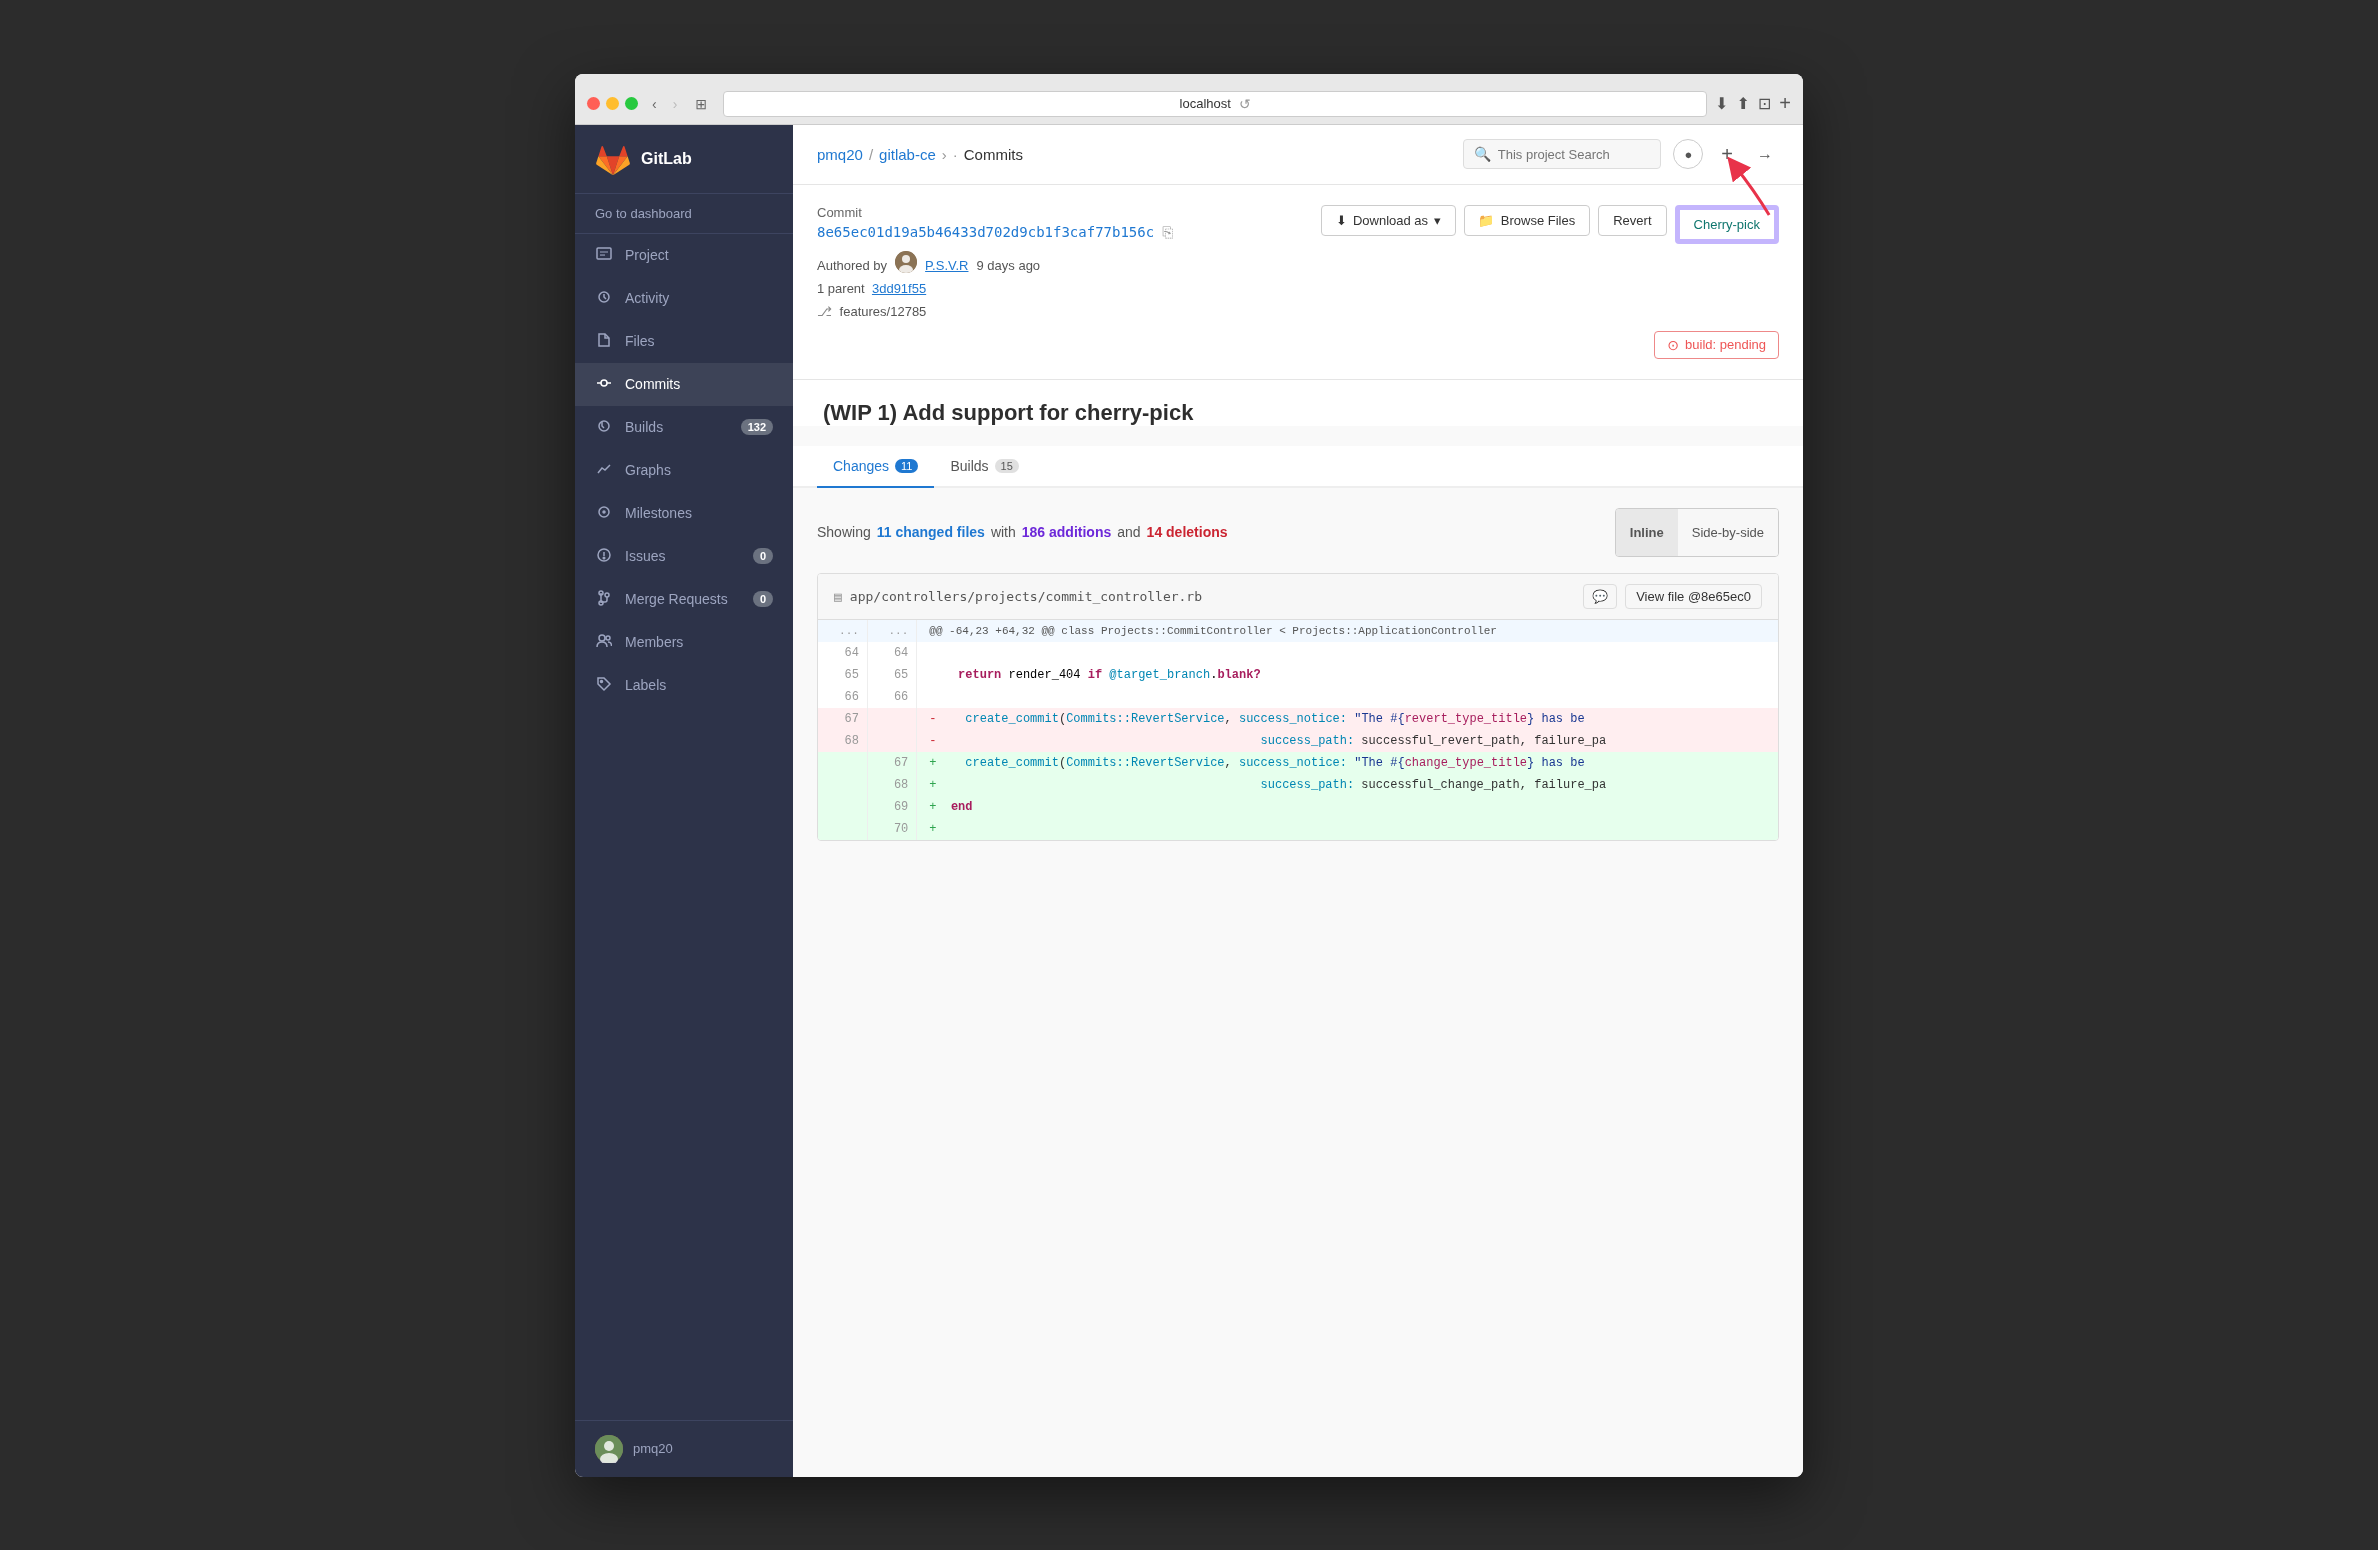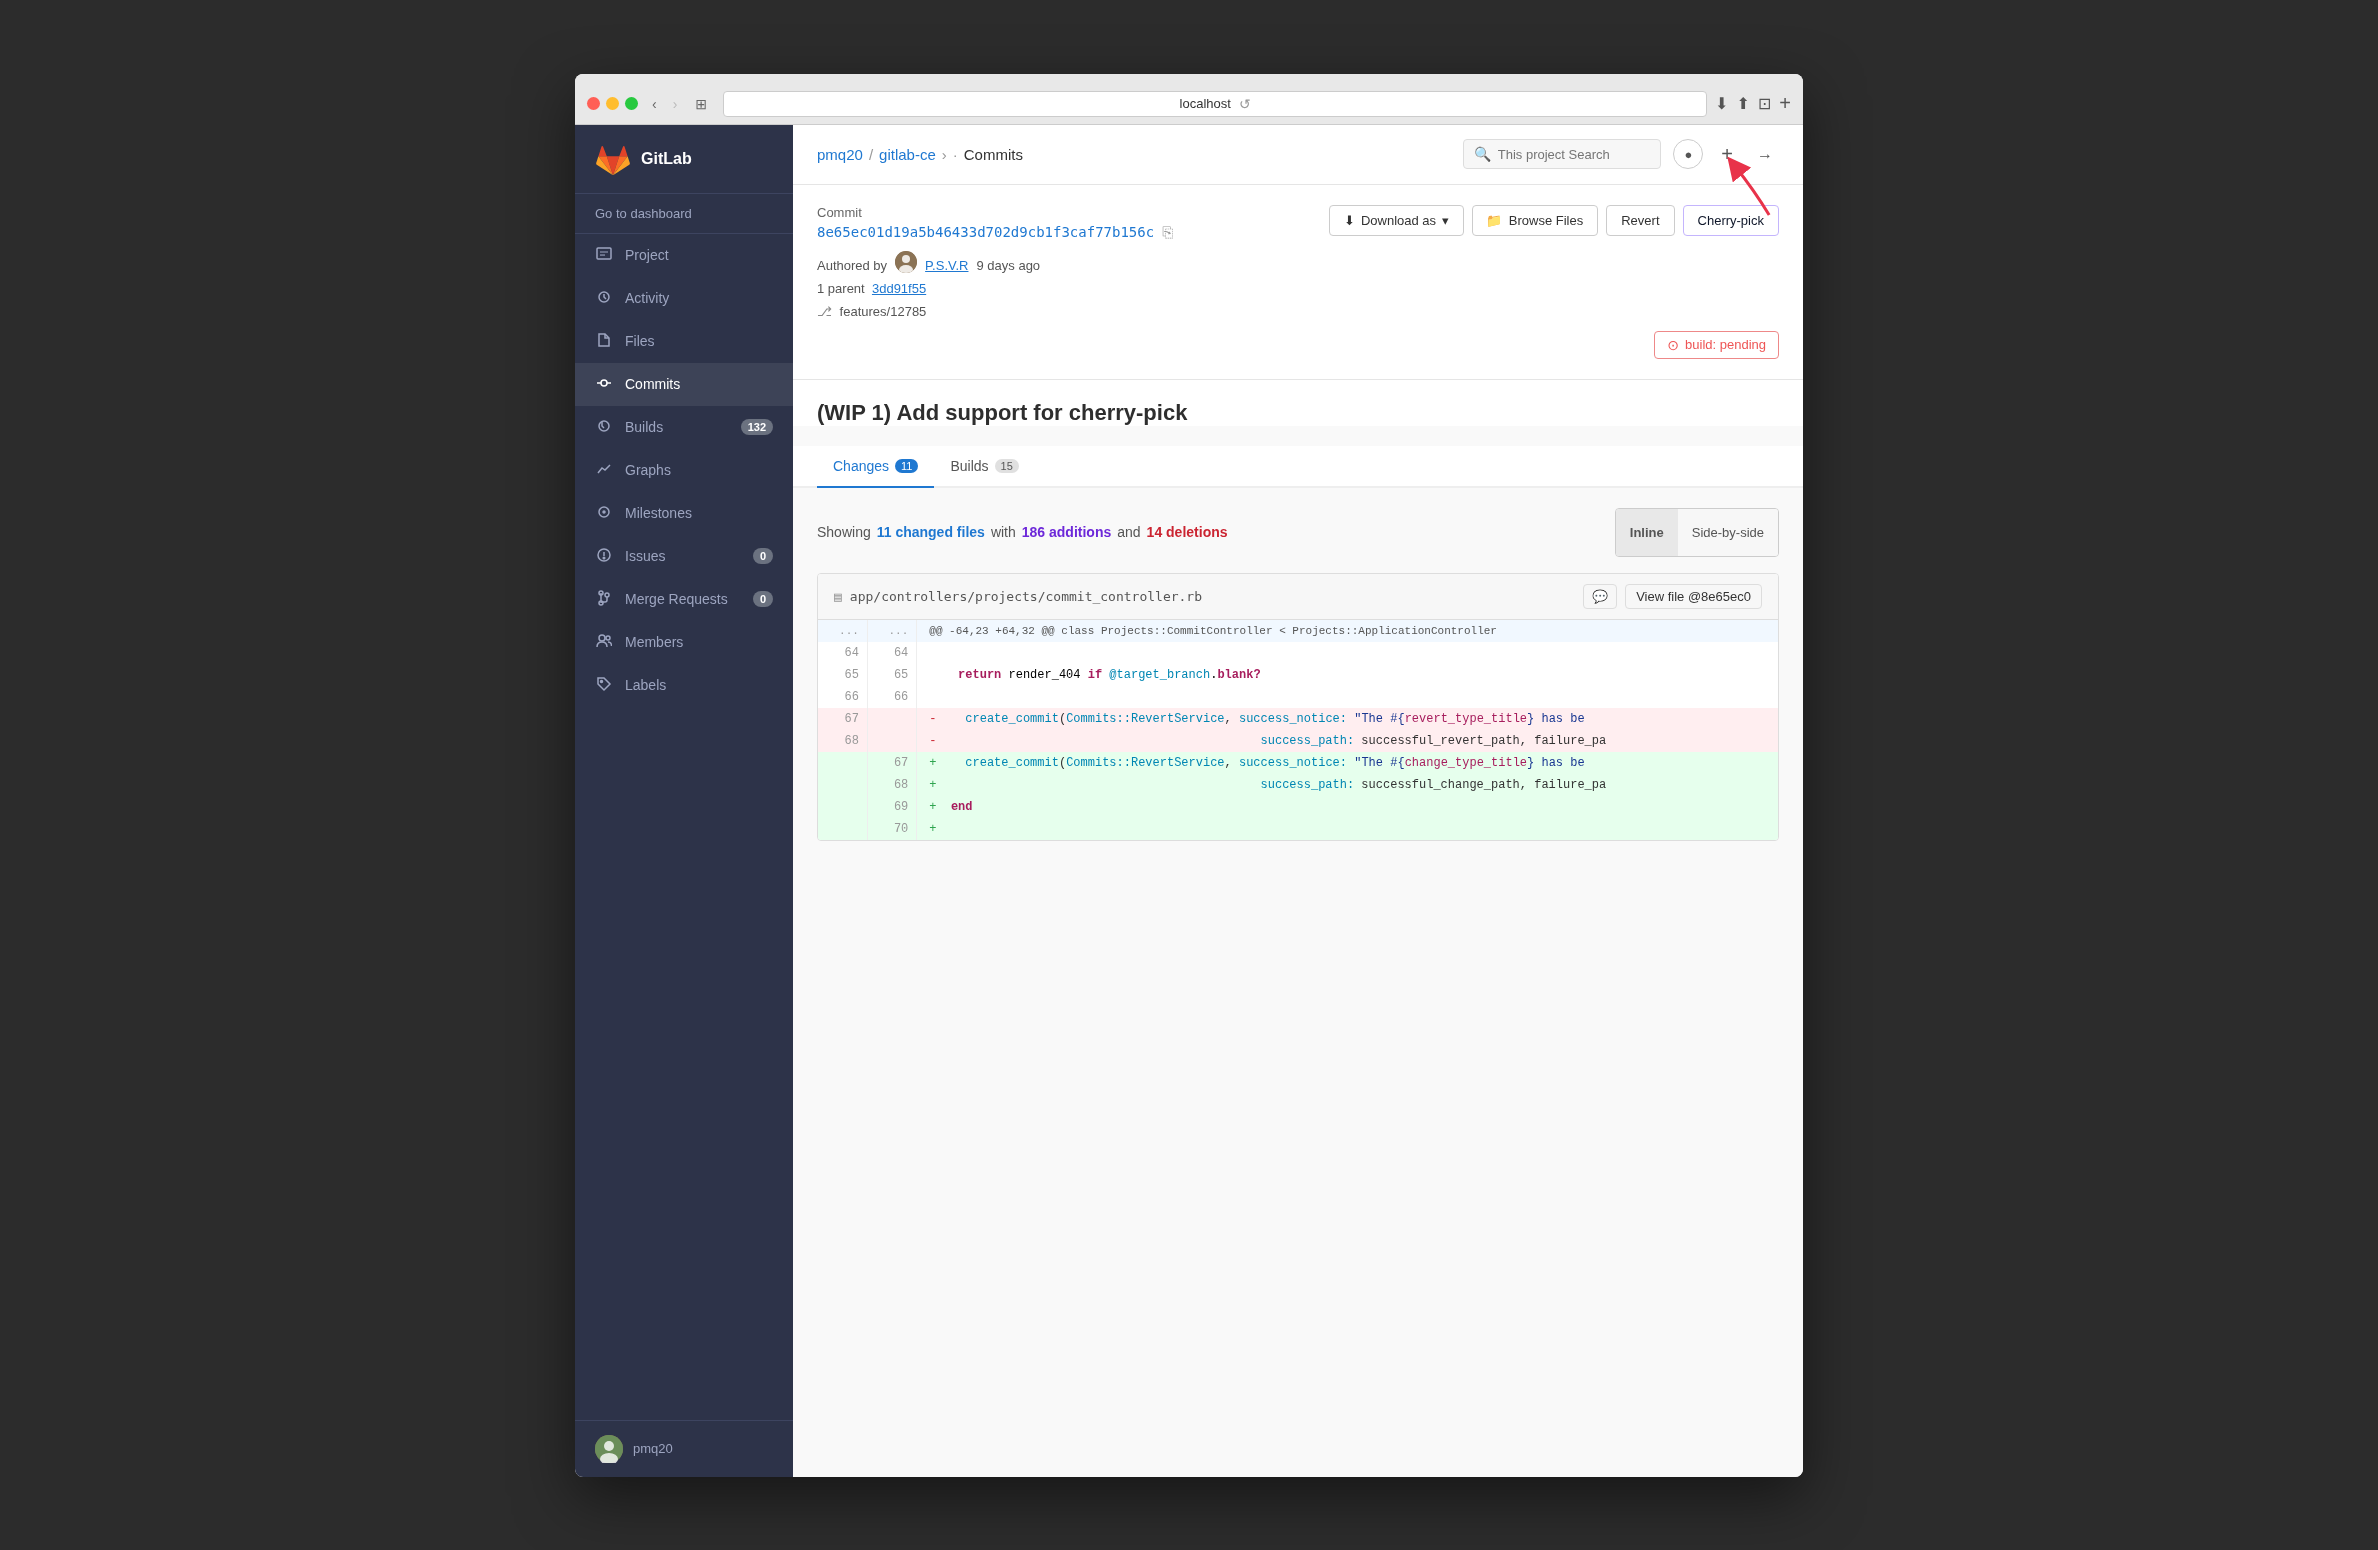--- a/index.html
+++ b/index.html
@@ -194,27 +194,27 @@
       padding: 7px 14px;
       border-radius: 4px;
       font-size: 13px;
       cursor: pointer;
       color: #333;
       display: flex;
       align-items: center;
       gap: 6px;
     }
     .btn-cherry-pick {
-      border: 1px solid #c4b5fd;
+      border: 5px solid #c4b5fd;
       background: #fff;
       padding: 7px 14px;
       border-radius: 4px;
       font-size: 13px;
       cursor: pointer;
-      color: #0f172a;
+      color: #0f766e;
       font-weight: 500;
     }
     
     
     .arrow-annotation {
       position: relative;
     }
     .red-arrow {
       position: absolute;
       top: -54px;
@@ -232,21 +232,21 @@
       padding: 5px 12px;
       font-size: 13px;
       color: #e55;
       display: flex;
       align-items: center;
       gap: 6px;
     }
     .build-dot { color: #e55; font-size: 14px; }
     
     
-    .commit-title-area { padding: 20px 24px 0; background: #fff; }
+    .commit-title-area { padding: 20px 30px 0; background: #fff; }
     .commit-title { font-size: 22px; font-weight: 700; color: #2e2e2e; margin-bottom: 20px; }
     
     
     .tabs-bar {
       background: #fff;
       padding: 0 24px;
       border-bottom: 2px solid #eee;
       display: flex;
       gap: 0;
     }

